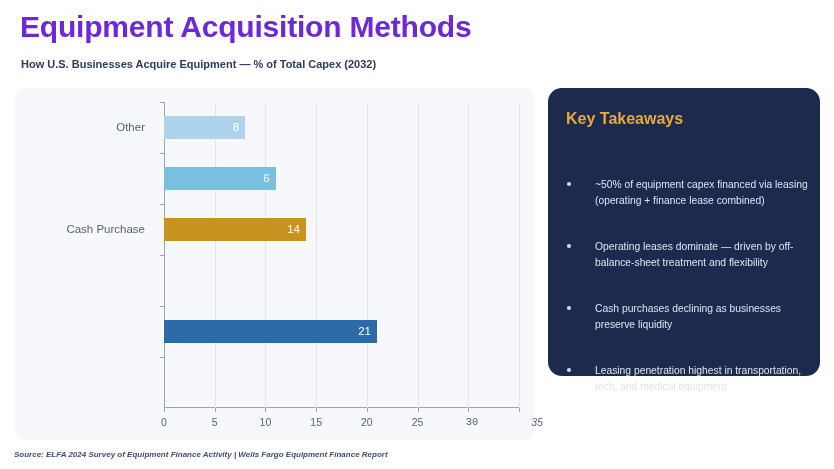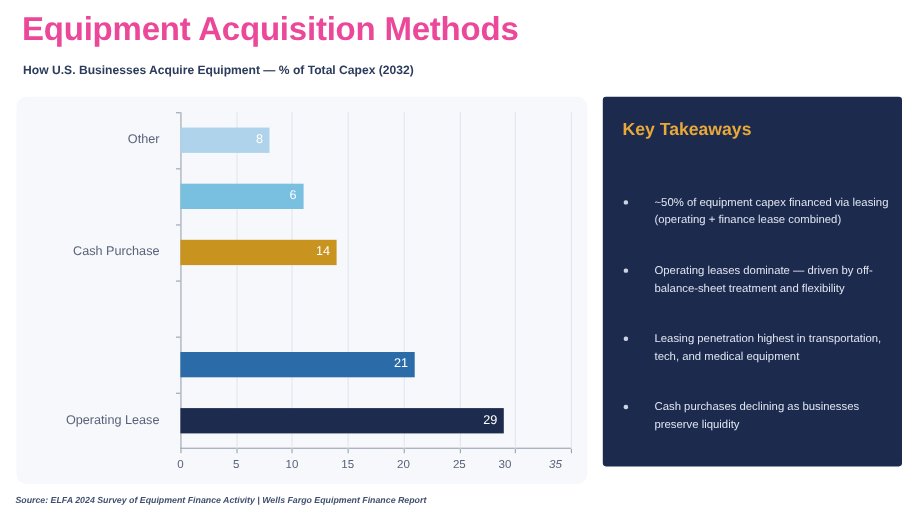--- a/index.html
+++ b/index.html
@@ -21,21 +21,21 @@
     box-sizing: border-box;
   }
 
   
   .title {
     position: absolute;
     left: 20px;
     top: 10px;
     font-size: 30px;
     font-weight: bold;
-    color: #ec4899;
+    color: #6d28d9;
     letter-spacing: -0.2px;
     white-space: nowrap;
   }
   .subtitle {
     position: absolute;
     left: 21px;
     top: 58px;
     font-size: 11px;
     font-weight: bold;
     color: #2c3c5c;
@@ -137,23 +137,23 @@
     color: #59627a;
     white-space: nowrap;
   }
 
   
   .panel {
     position: absolute;
     left: 548px;
     top: 88px;
     width: 272px;
-    height: 336px;
+    height: 288px;
     background: #1c2a4e;
-    border-radius: 3px;
+    border-radius: 14px;
   }
   .panel-title {
     position: absolute;
     left: 18px;
     top: 22px;
     font-size: 16px;
     font-weight: bold;
     color: #e8a93a;
     white-space: nowrap;
   }
@@ -218,24 +218,24 @@
         <div class="tick-mark" style="left: 152.143px;"></div>
         <div class="tick-label" style="left: 152.143px;">15</div>
         <div class="gridline" style="left: 202.857px;"></div>
         <div class="tick-mark" style="left: 202.857px;"></div>
         <div class="tick-label" style="left: 202.857px;">20</div>
         <div class="gridline" style="left: 253.571px;"></div>
         <div class="tick-mark" style="left: 253.571px;"></div>
         <div class="tick-label" style="left: 253.571px;">25</div>
         <div class="gridline" style="left: 304.286px;"></div>
         <div class="tick-mark" style="left: 304.286px;"></div>
-        <div class="tick-label" style="left: 295px;">30</div>
+        <div class="tick-label" style="left: 308px; font-family: Liberation Mono, monospace;">30</div>
         <div class="gridline" style="left: 355px;"></div>
         <div class="tick-mark" style="left: 355px;"></div>
-        <div class="tick-label" style="left: 341px; font-style: italic;">35</div>
+        <div class="tick-label" style="left: 373px; font-style: italic;">35</div>
         <div class="bar-row" style="top: 0px; height: 51px;">
           <div class="cat-label">Other</div>
           <div class="bar" style="width: 81.1429px; background: rgb(174, 211, 235);"></div>
           <div class="bar-value" style="left: 57.1429px; width: 18px; text-align: right;">8</div>
         </div>
         <div class="ytick-mark" style="top: 0px;"></div>
         <div class="bar-row" style="top: 51px; height: 51px;">
           <div class="bar" style="width: 111.571px; background: rgb(121, 192, 224);"></div>
           <div class="bar-value" style="left: 87.5714px; width: 18px; text-align: right;">6</div>
         </div>
@@ -245,34 +245,29 @@
           <div class="bar" style="width: 142px; background: rgb(200, 148, 31);"></div>
           <div class="bar-value" style="left: 118px; width: 18px; text-align: right;">14</div>
         </div>
         <div class="ytick-mark" style="top: 102px;"></div>
         <div class="ytick-mark" style="top: 153px;"></div>
         <div class="bar-row" style="top: 204px; height: 51px;">
           <div class="bar" style="width: 213px; background: rgb(43, 108, 168);"></div>
           <div class="bar-value" style="left: 189px; width: 18px; text-align: right;">21</div>
         </div>
         <div class="ytick-mark" style="top: 204px;"></div>
-        <div class="bar-row" style="top: 255px; height: 51px;">
-          <div class="cat-label">Operating Lease</div>
-          <div class="bar" style="width: 294.143px; background: rgb(29, 44, 78);"></div>
-          <div class="bar-value" style="left: 270.143px; width: 18px; text-align: right;">29</div>
-        </div>
         <div class="ytick-mark" style="top: 255px;"></div>
       </div>
   </div>
 
   <div class="panel">
     <div class="panel-title">Key Takeaways</div>
     <div class="bullets" id="bullets">
         <div class="bullet"><span class="bullet-dot"></span><span>~50% of equipment capex financed via leasing (operating + finance lease combined)</span></div>
         <div class="bullet"><span class="bullet-dot"></span><span>Operating leases dominate — driven by off-balance-sheet treatment and flexibility</span></div>
+        <div class="bullet"><span class="bullet-dot"></span><span>Cash purchases declining as businesses preserve liquidity</span></div>
         <div class="bullet"><span class="bullet-dot"></span><span>Leasing penetration highest in transportation, tech, and medical equipment</span></div>
-        <div class="bullet"><span class="bullet-dot"></span><span>Cash purchases declining as businesses preserve liquidity</span></div>
       </div>
   </div>
 
   <div class="source">Source: ELFA 2024 Survey of Equipment Finance Activity  |  Wells Fargo Equipment Finance Report</div>
 
 </div>
 
 </body></html>

